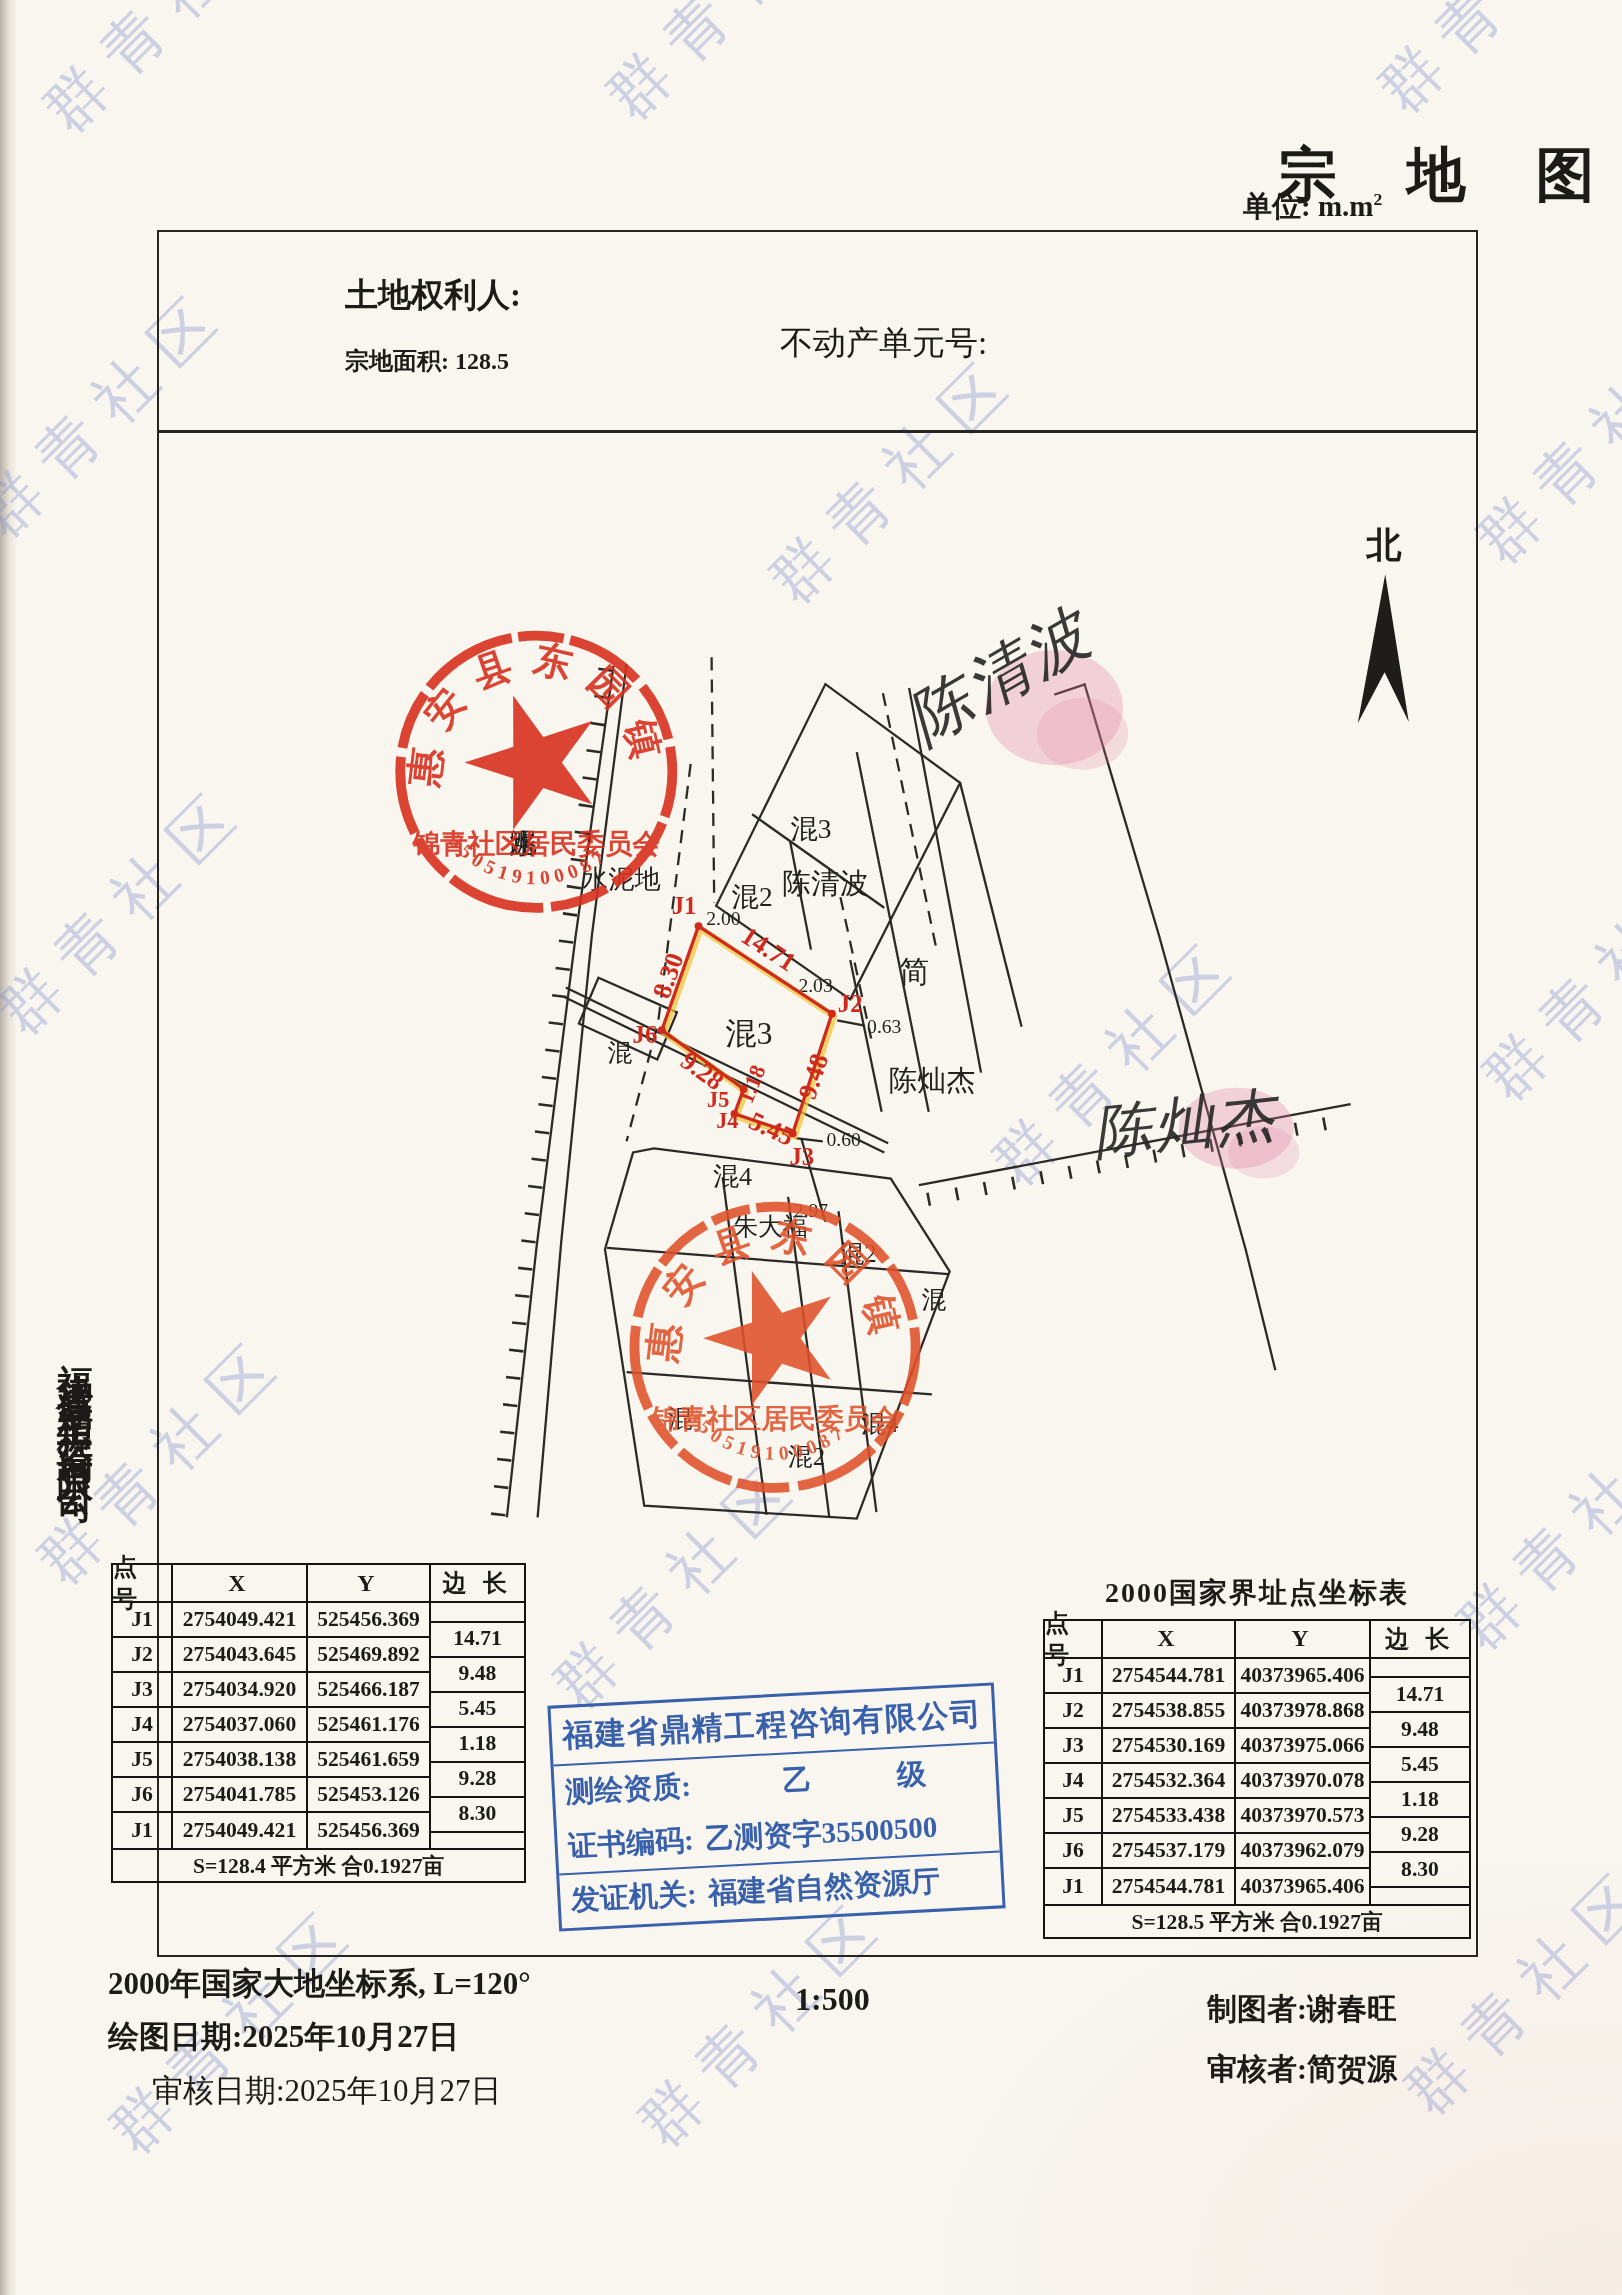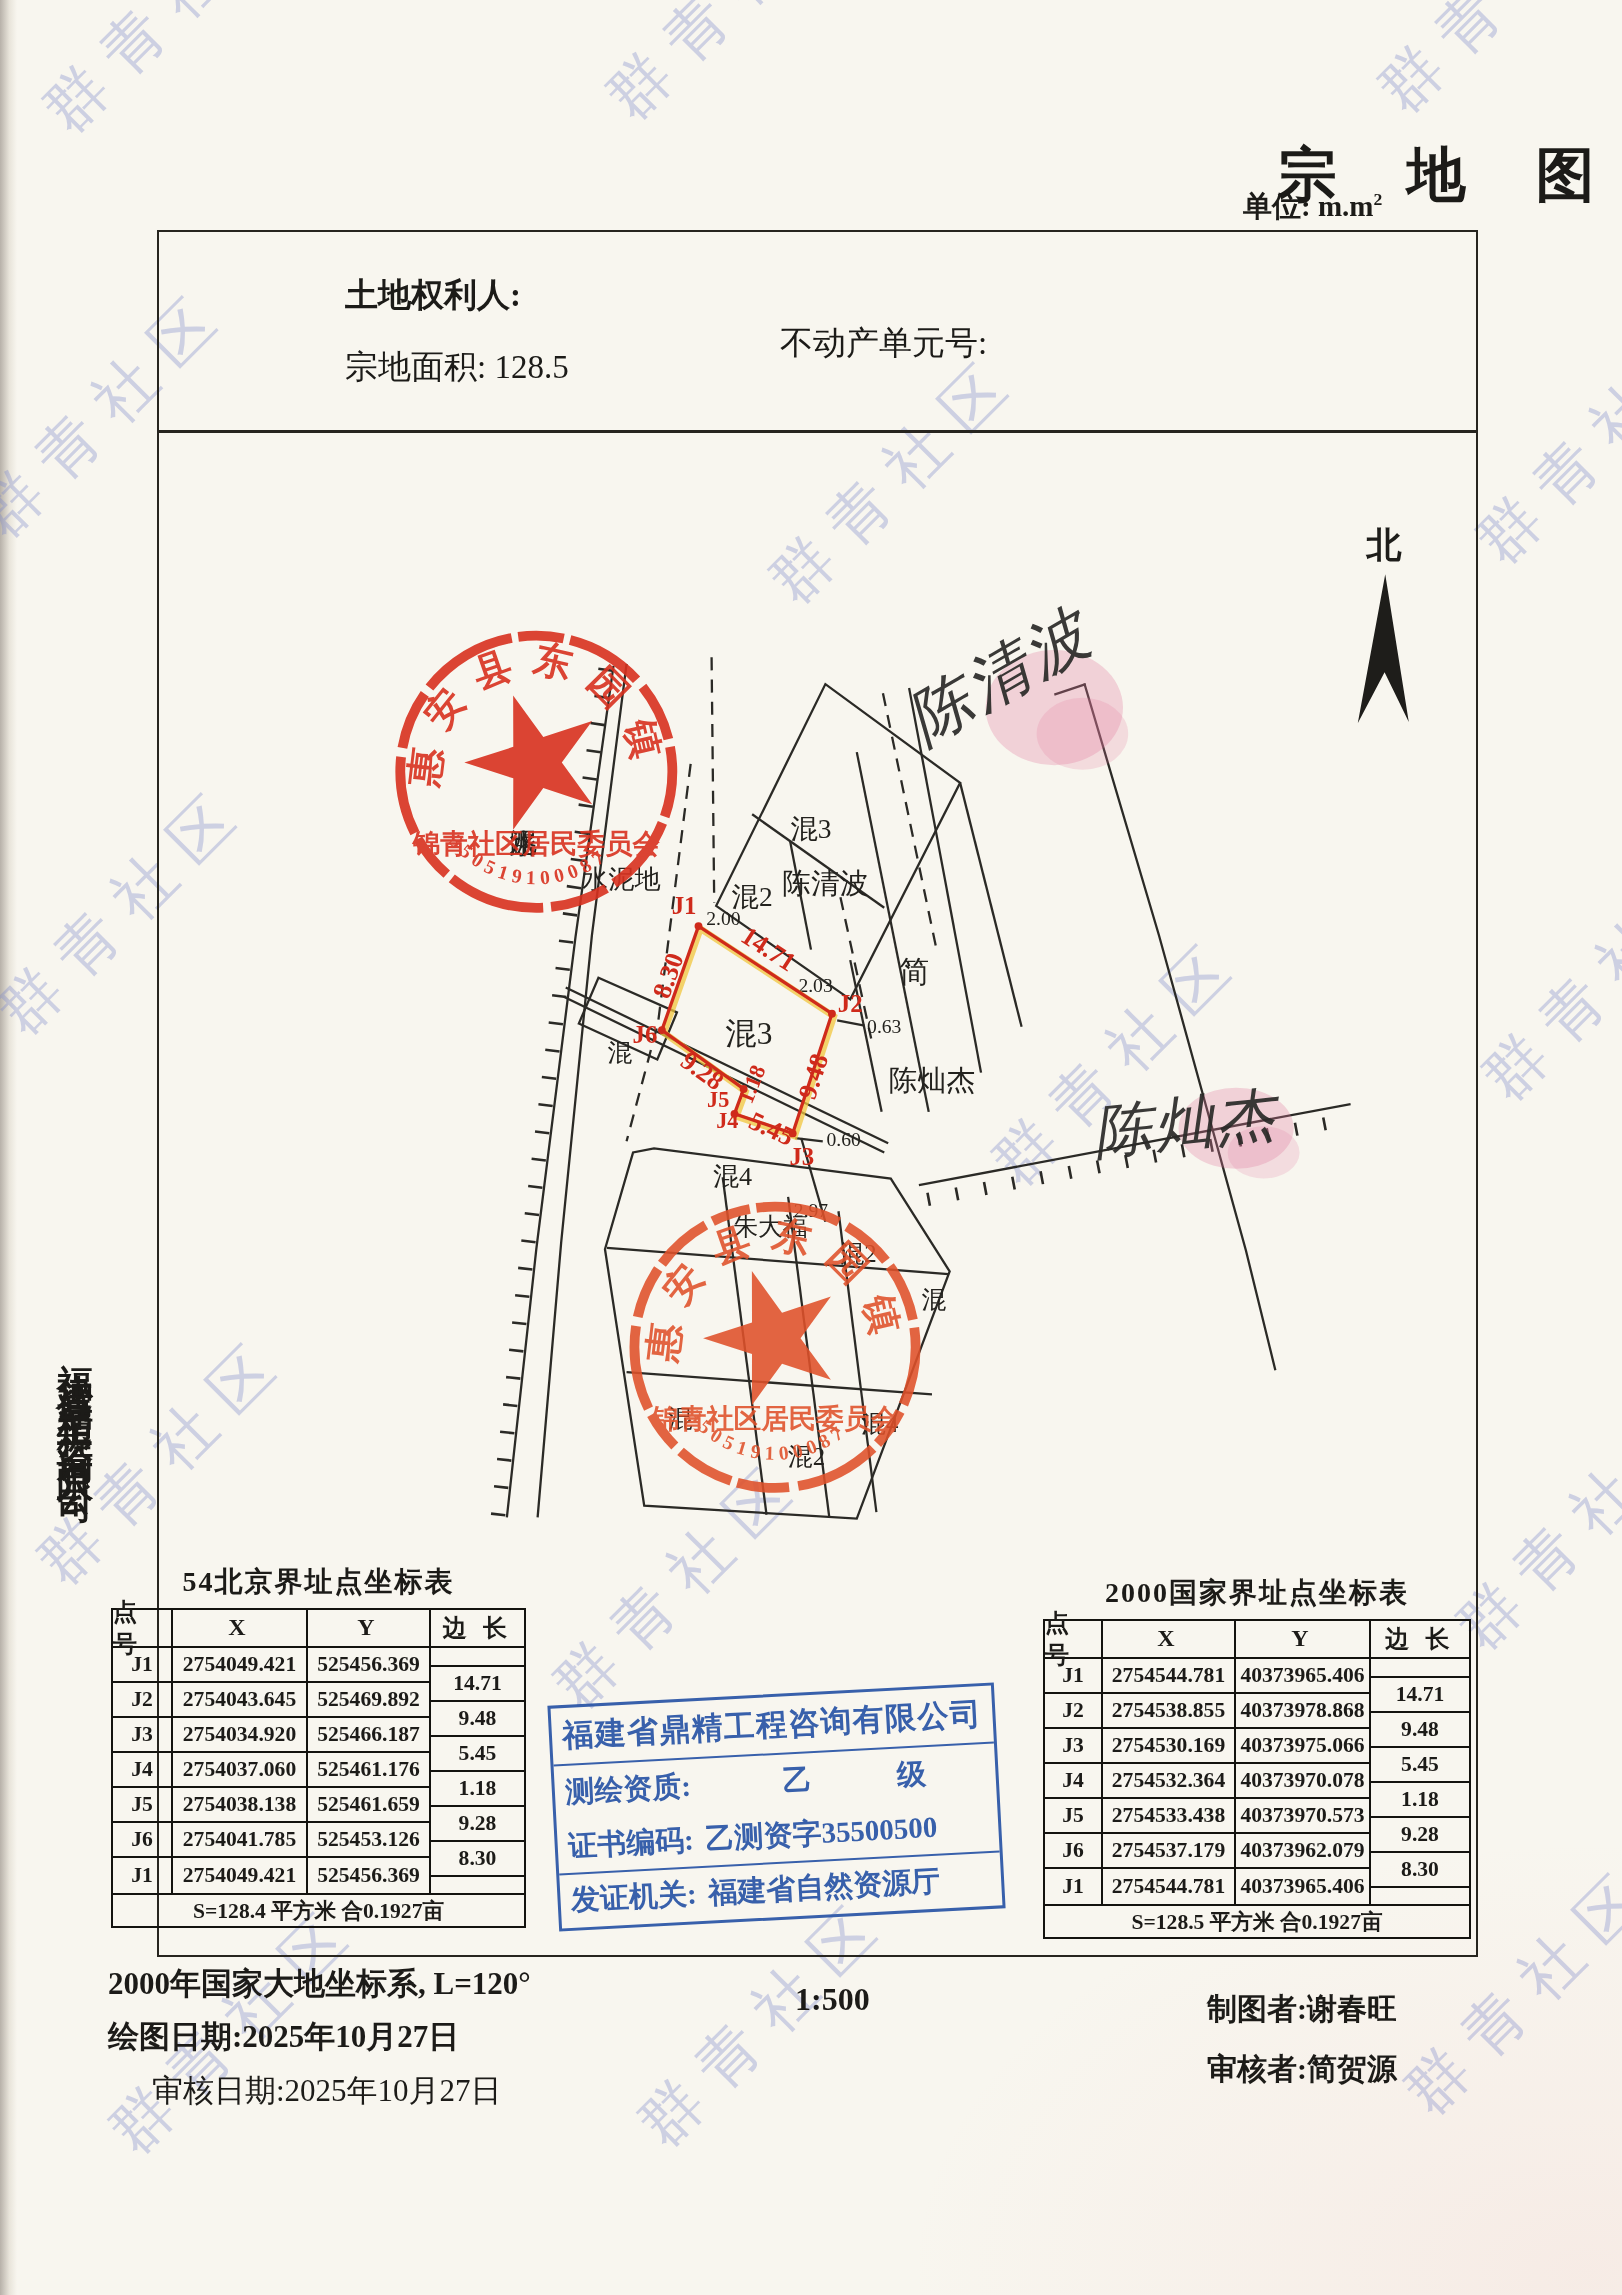--- a/index.html
+++ b/index.html
@@ -15,21 +15,21 @@
       font-family:"Liberation Serif",serif;}
   
   .title{position:absolute;z-index:2;left:0;right:0;top:136px;text-align:right;
          font-size:59px;font-weight:bold;letter-spacing:27.5px;text-indent:27.5px;}
   .unit{position:absolute;z-index:2;left:1243px;top:187px;font-size:29px;font-weight:bold;}
   .unit sup{font-size:17.7px;}
   .frame{position:absolute;z-index:2;left:157px;top:230px;width:1321px;height:1727px;
          border:2.6px solid #27251f;box-sizing:border-box;}
   .hdr-divider{position:absolute;z-index:2;left:157px;top:430px;width:1321px;height:2.6px;background:#27251f;}
   .owner{position:absolute;z-index:2;left:345px;top:273px;font-size:33px;font-weight:bold;text-align:center;}
-  .area{position:absolute;z-index:2;left:345px;top:345px;font-size:33px;font-weight:normal;}
+  .area{position:absolute;z-index:2;left:345px;top:345px;font-size:24px;font-weight:bold;}
   .unitno{position:absolute;z-index:2;left:780px;top:321px;font-size:33px;font-weight:normal;}
   
   .side-company{position:absolute;z-index:2;left:50px;top:1335px;writing-mode:vertical-rl;
          font-size:36px;letter-spacing:10.5px;font-weight:bold;}
   
   .map-svg{position:absolute;z-index:3;left:0;top:0;}
   .svgt{font-family:"Liberation Serif",serif;}
   .scrawl{font-family:"DejaVu Sans",sans-serif;font-style:italic;}
   
   .tbl{position:absolute;z-index:4;}
@@ -238,21 +238,20 @@
       </text>
     </g>
 
     <g>
       <text x="2116" y="852" font-size="54" font-weight="bold" fill="#1e1d1a" text-anchor="middle" class="svgt">北</text>
       <polygon points="2118,878 2076,1106 2117,1028 2154,1104" fill="#1e1d1a"></polygon>
     </g>
   </svg>
 
   <div class="tbl" id="table-left">
-    <div class="tbl-title">54北京界址点坐标表</div>
     <div class="tbl-box">
       <div class="tbl-top">
         <div class="tbl-main">
             <div class="tr head">
               <div class="td">点 号</div>
               <div class="td">X</div>
               <div class="td">Y</div>
             </div>
             <div class="tr">
               <div class="td">J1</div>

